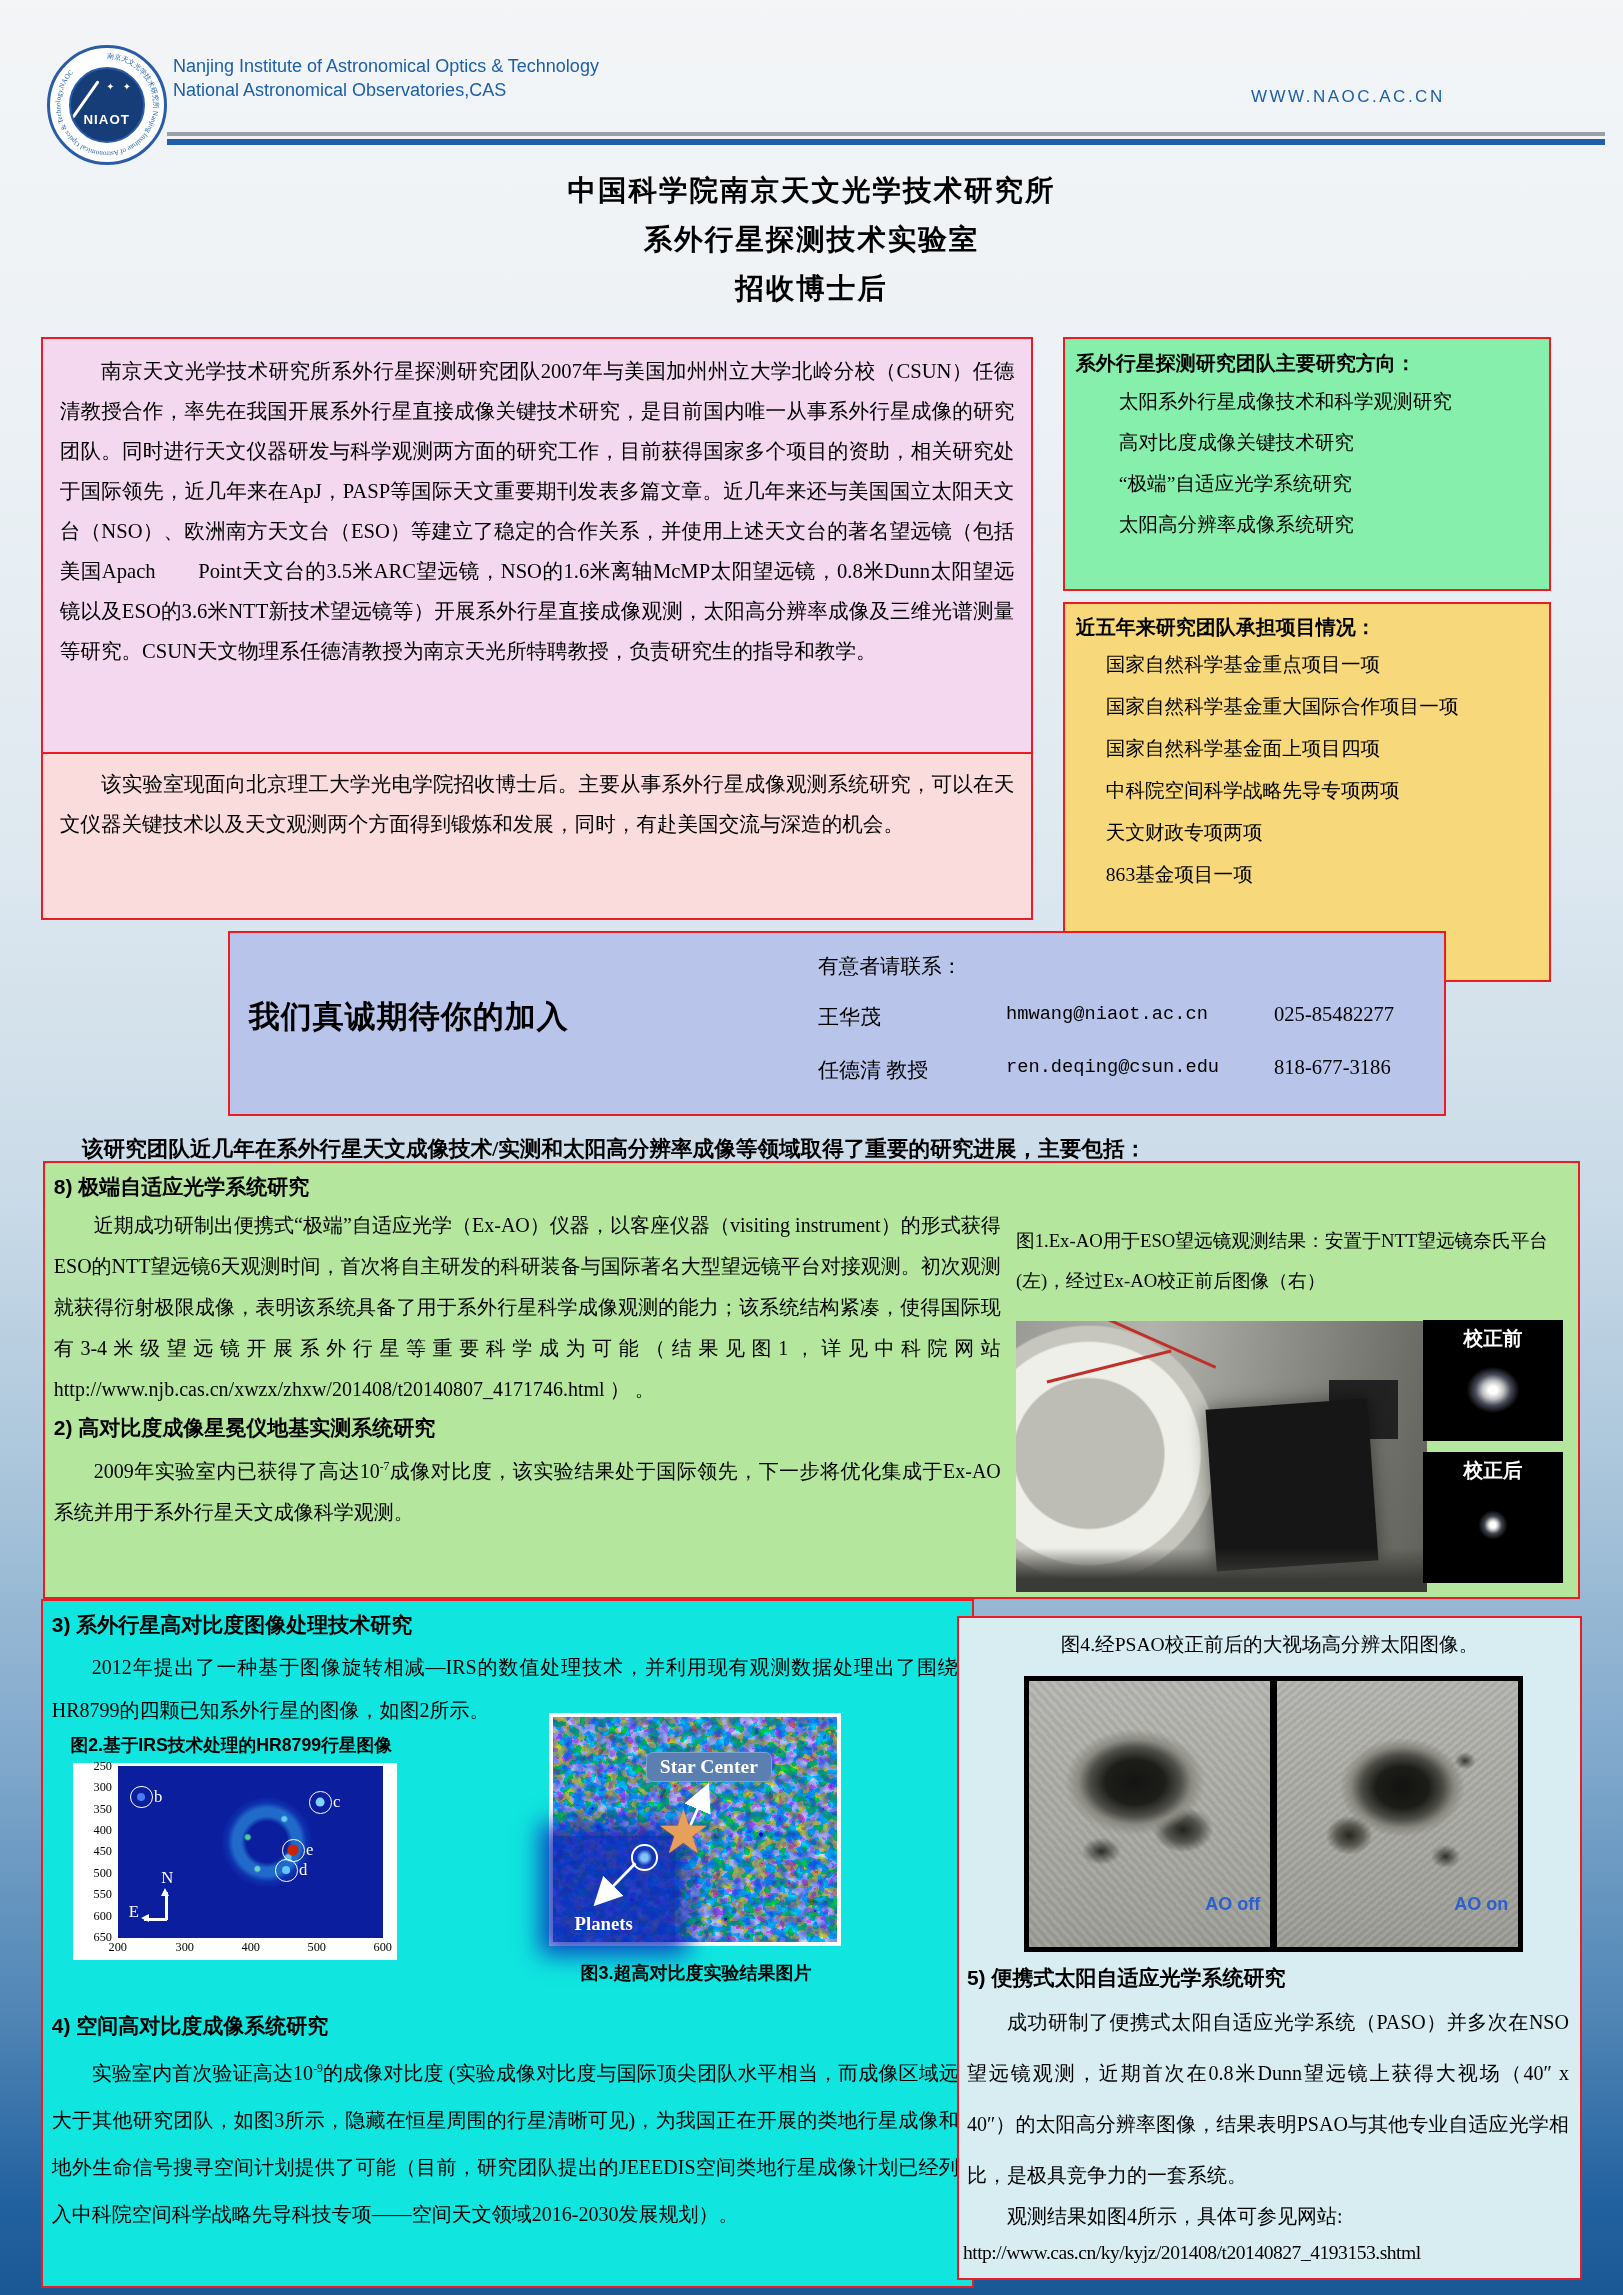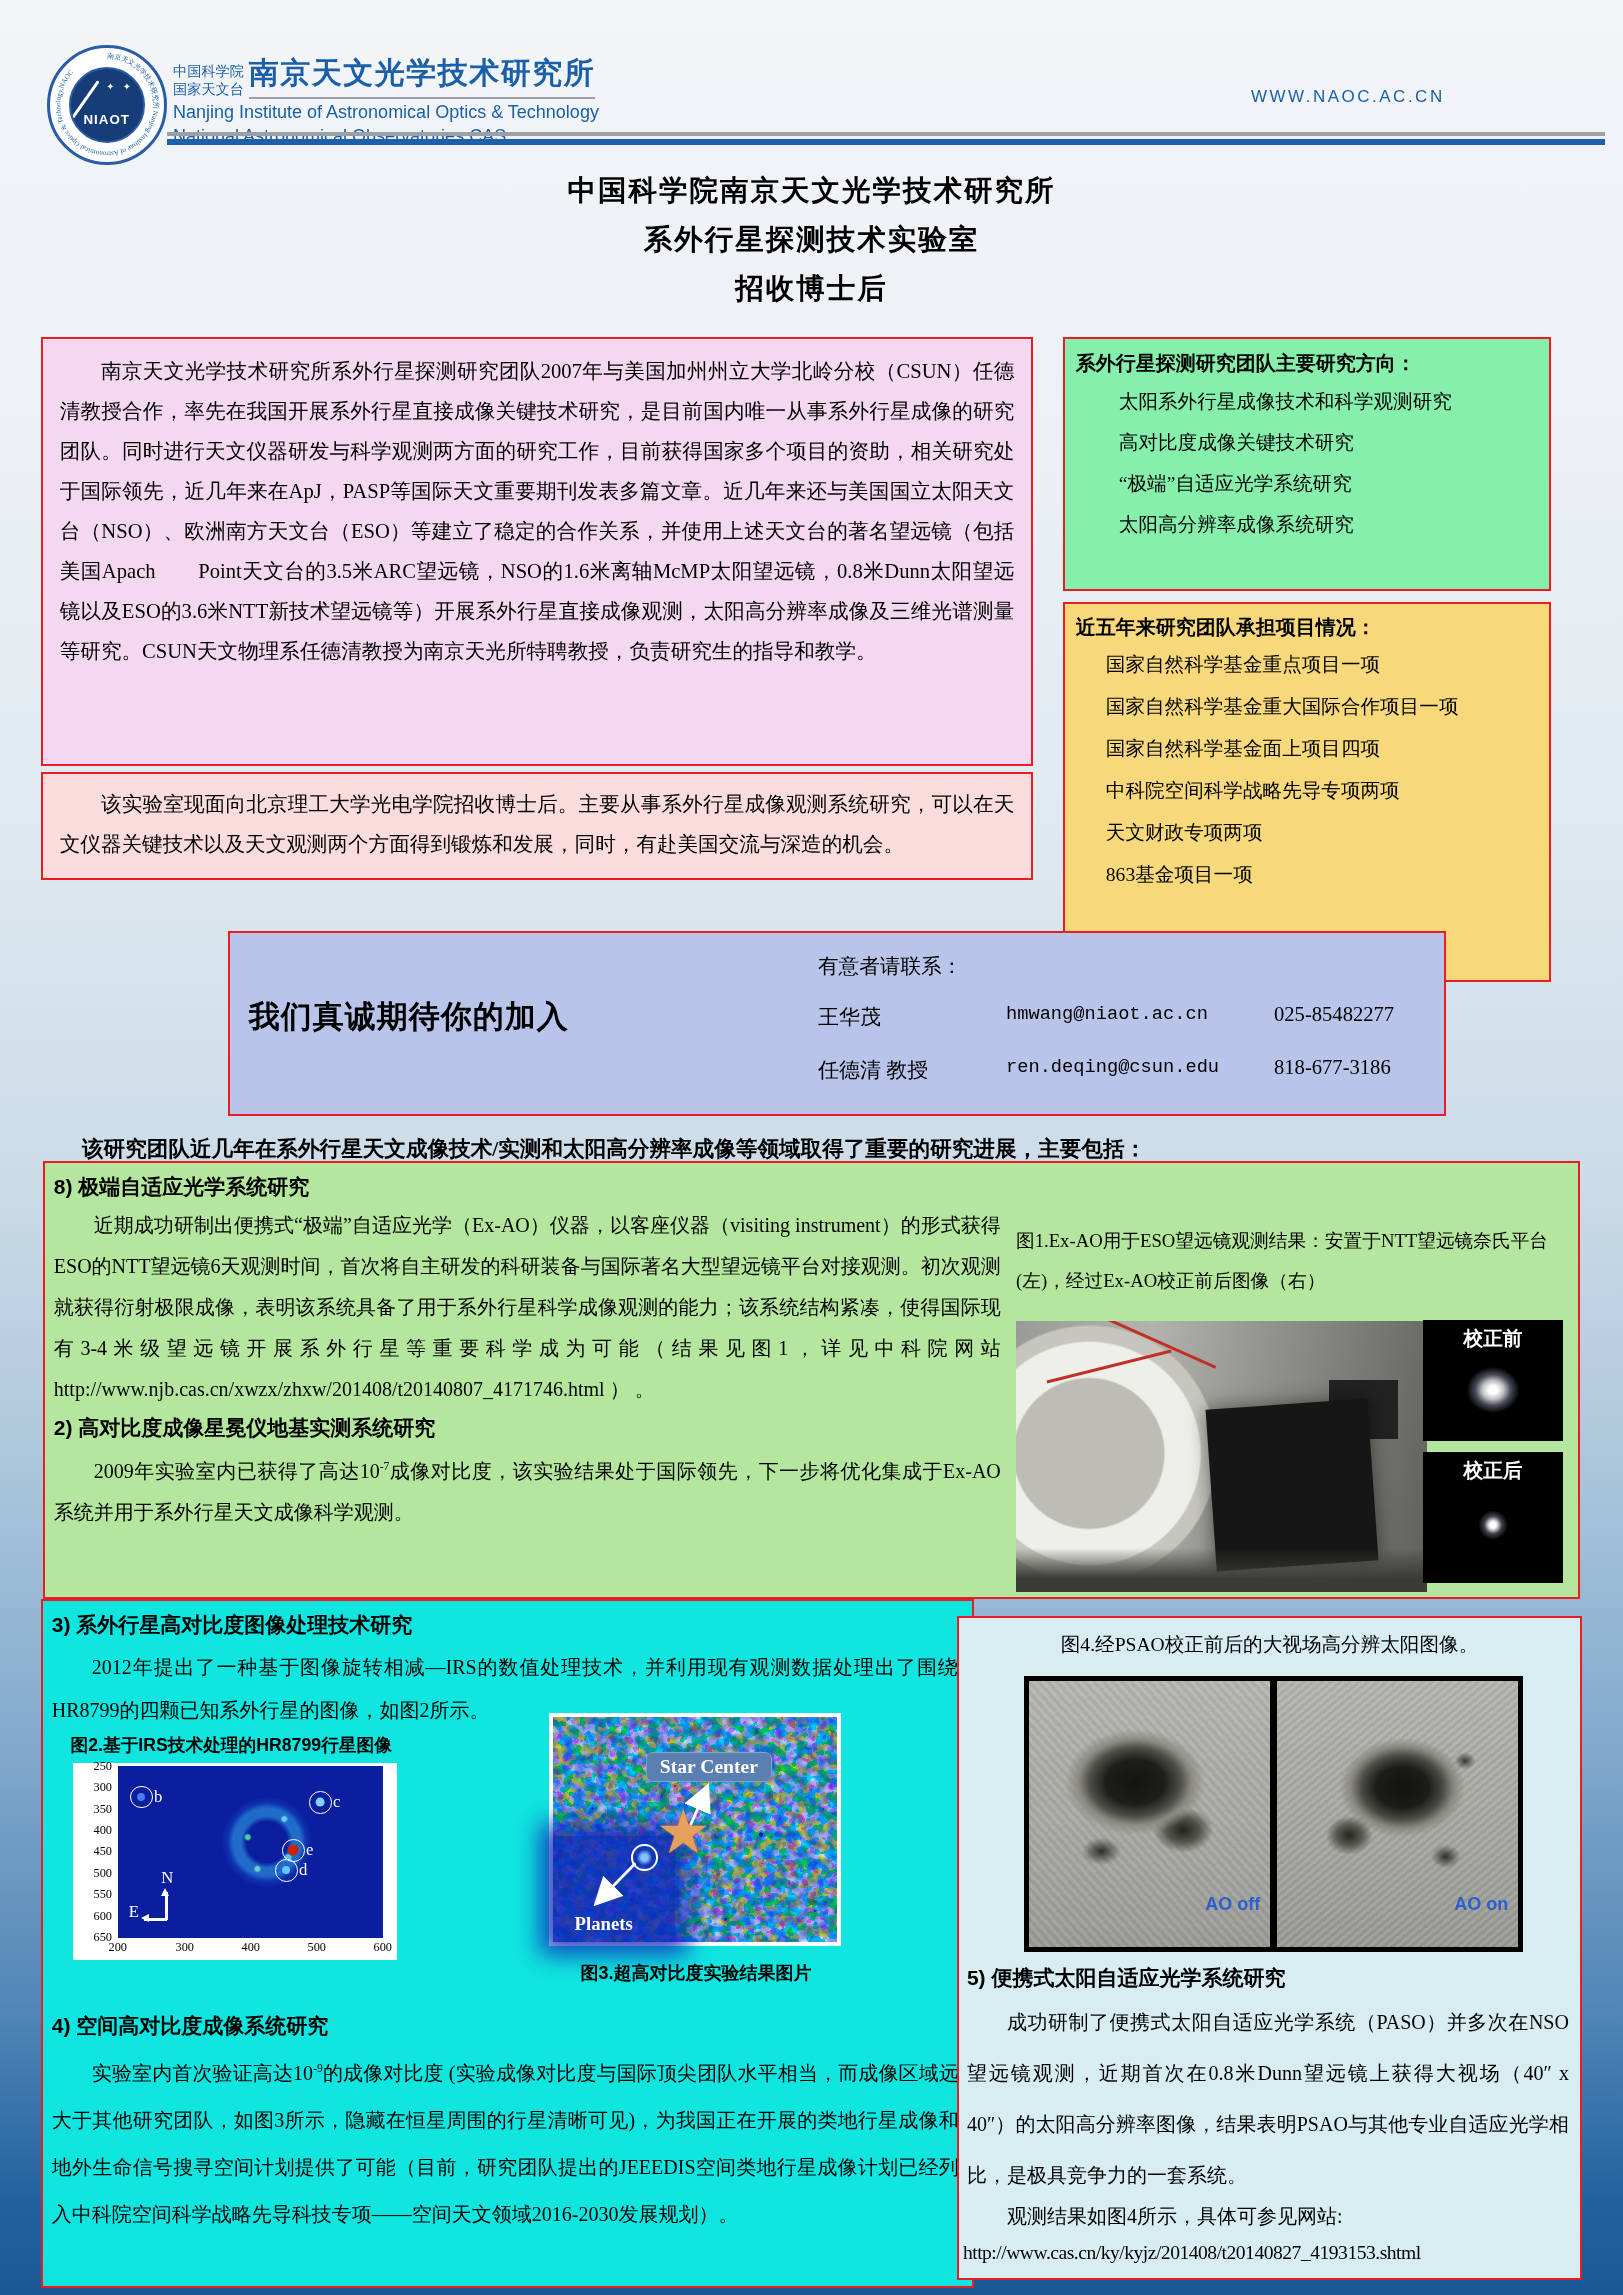--- a/index.html
+++ b/index.html
@@ -30,21 +30,21 @@
 .rule-gray{left:167px;top:132px;width:1438px;height:4.4px;background:#9aa0a6;}
 .rule-blue{left:167px;top:139px;width:1438px;height:6.4px;background:#1d5fa8;}
 
 
 .title-block{left:0;top:172px;width:1623px;text-align:center;}
 .t1{font-size:28.5px;font-weight:bold;height:49px;letter-spacing:2px;}
 
 
 .box-pink1{left:41px;top:337px;width:992px;height:429px;background:#f3d8ef;padding:11.8px 16.7px 0 16.7px;overflow:hidden;}
 .box-pink1 p{font-size:20.6px;line-height:40px;text-align:justify;text-indent:2em;}
-.box-pink2{left:41px;top:772px;width:992px;height:108px;background:#fbdcdd;padding:9.8px 16.7px 0 16.7px;overflow:hidden;}
+.box-pink2{left:41px;top:752px;width:992px;height:168px;background:#fbdcdd;padding:9.8px 16.7px 0 16.7px;overflow:hidden;}
 .box-pink2 p{font-size:20.6px;line-height:40px;text-align:justify;text-indent:2em;}
 .box-green{left:1063px;top:337px;width:488px;height:254px;background:#86efac;padding:10.8px 10.8px 0 10.8px;overflow:hidden;}
 .box-green .bx-title{font-size:20px;}
 .box-green li{list-style:none;font-size:19.6px;line-height:41px;}
 .box-green ul{padding-left:43px;margin-top:3.9px;}
 .box-orange{left:1063px;top:602px;width:488px;height:380px;background:#f7d97b;padding:9.8px 10.8px 0 10.8px;overflow:hidden;}
 .box-orange .bx-title{font-size:20px;}
 .box-orange li{list-style:none;font-size:19.6px;line-height:42px;}
 .box-orange ul{padding-left:30px;margin-top:2.9px;}
 
@@ -157,27 +157,20 @@
     <text font-size="15" fill="#1b5fa8"><textPath href="#cir">南京天文光学技术研究所 Nanjing Institute of Astronomical Optics &amp; Technology,NAOC</textPath></text>
   </svg>
   <div class="logo-inner">
     <div class="logo-scope"></div>
     <div class="logo-stars">✦ ✦</div>
     <div class="logo-acronym">NIAOT</div>
   </div>
 </div>
 
 <div class="abs hdr-text">
-  <div class="hdr-row">
-    <div class="hdr-org">
-      <div>中国科学院</div>
-      <div>国家天文台</div>
-    </div>
-    <div class="hdr-cn">南京天文光学技术研究所</div>
-  </div>
   <div class="hdr-en1">Nanjing Institute of Astronomical Optics &amp; Technology</div>
   <div class="hdr-en2">National Astronomical  Observatories,CAS</div>
 </div>
 
 <div class="abs hdr-web">WWW.NAOC.AC.CN</div>
 <div class="abs rule-gray"></div>
 <div class="abs rule-blue"></div>
 
 <div class="abs title-block">
   <div class="t1">中国科学院南京天文光学技术研究所</div>

